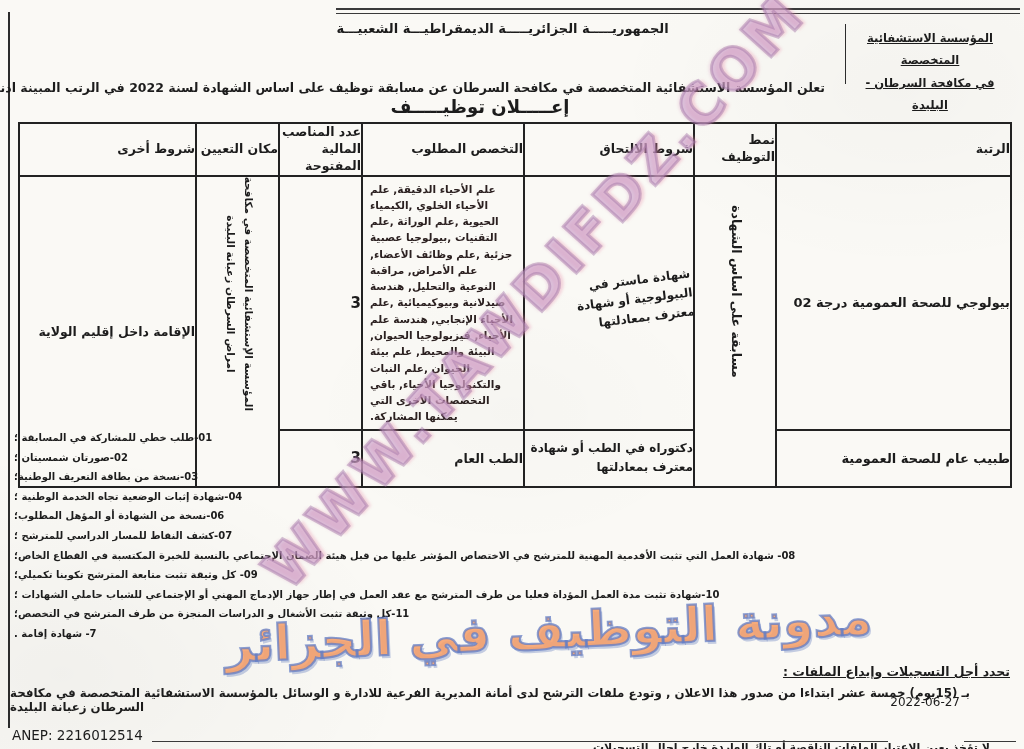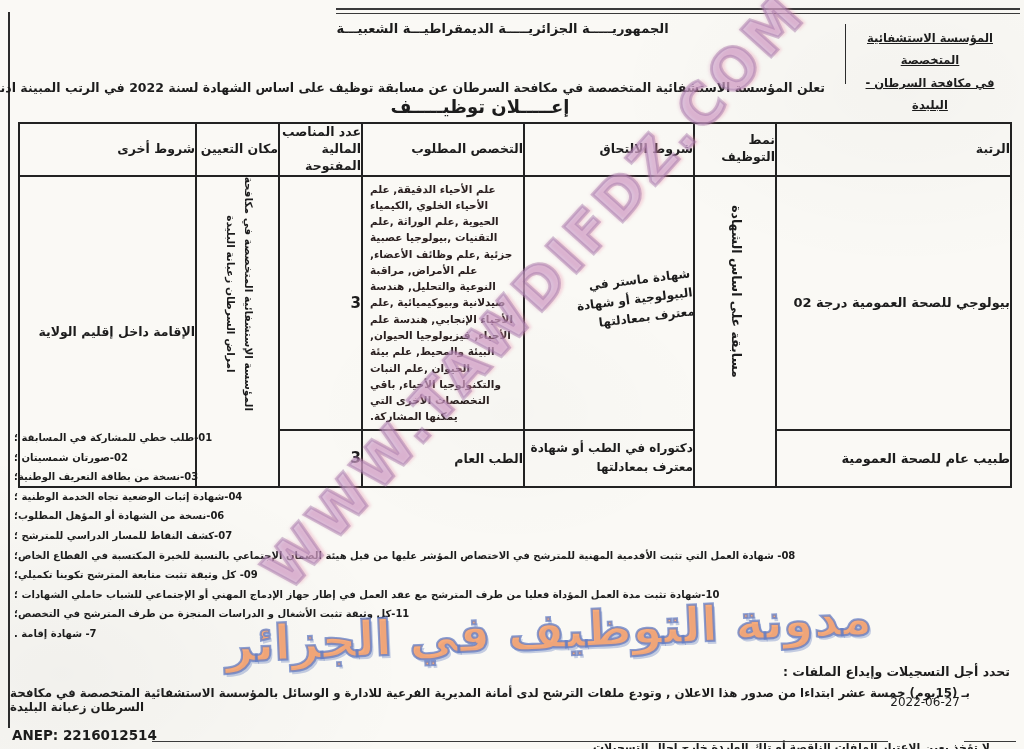--- a/index.html
+++ b/index.html
@@ -34,25 +34,25 @@
   .posts{font-size:15px;}
   .spec1{font-size:10.5px; line-height:1.55; padding:4px 7px; text-align:left; color:#2b2020;}
   .cond1{transform:rotate(-7deg); display:inline-block; width:160px; font-size:12px; line-height:1.6;}
   .cond2{font-size:12px; line-height:1.6; display:inline-block; width:190px;}
   
   .vtext{white-space:nowrap; transform:rotate(90deg); font-size:12.5px; font-weight:bold;}
   .v-mode{left:616px; top:284px; width:240px; text-align:center;}
   .v-loc{left:114px; top:276px; width:250px; white-space:normal; font-size:10.5px; line-height:1.7; text-align:center;}
   
   .docs{right:14px; left:14px; top:428px; text-align:left; font-size:10px; font-weight:bold; line-height:19.6px;}
-  .deadline-h{right:14px; top:664px; font-size:12.5px; font-weight:bold; }
+  .deadline-h{right:14px; top:664px; font-size:12.5px; font-weight:bold; text-decoration:underline;}
   .para1{right:14px; left:10px; top:686px; text-align:left; font-size:11.8px; font-weight:bold;}
   .para2{right:34px; top:707px; font-size:11px; font-weight:bold;margin-top:34px;}
   
-  .anep{left:12px; top:727px; font-size:13.5px; font-weight:bold; direction:ltr;}
+  .anep{left:12px; top:727px; font-size:13.5px; font-weight:normal; direction:ltr;}
   .f-line{left:152px; right:136px; top:741px; border-top:1.5px solid #3a3a3a;}
   .f-date{right:64px; top:695px; font-size:12px; direction:ltr;}
   .f-line2{right:8px; width:52px; top:741px; border-top:1.5px solid #3a3a3a;}
   
   .wm-url{
     left:250px; top:558px; transform-origin:0 0; transform:rotate(-48deg);
     font-size:56px; font-weight:bold; letter-spacing:5px; white-space:nowrap;
     color:rgba(199,162,206,0.50);
     -webkit-text-stroke:3px rgba(158,110,162,0.42);
     text-shadow:3px 3px 3px rgba(232,142,172,0.35), -2px -2px 3px rgba(214,150,190,0.28);

